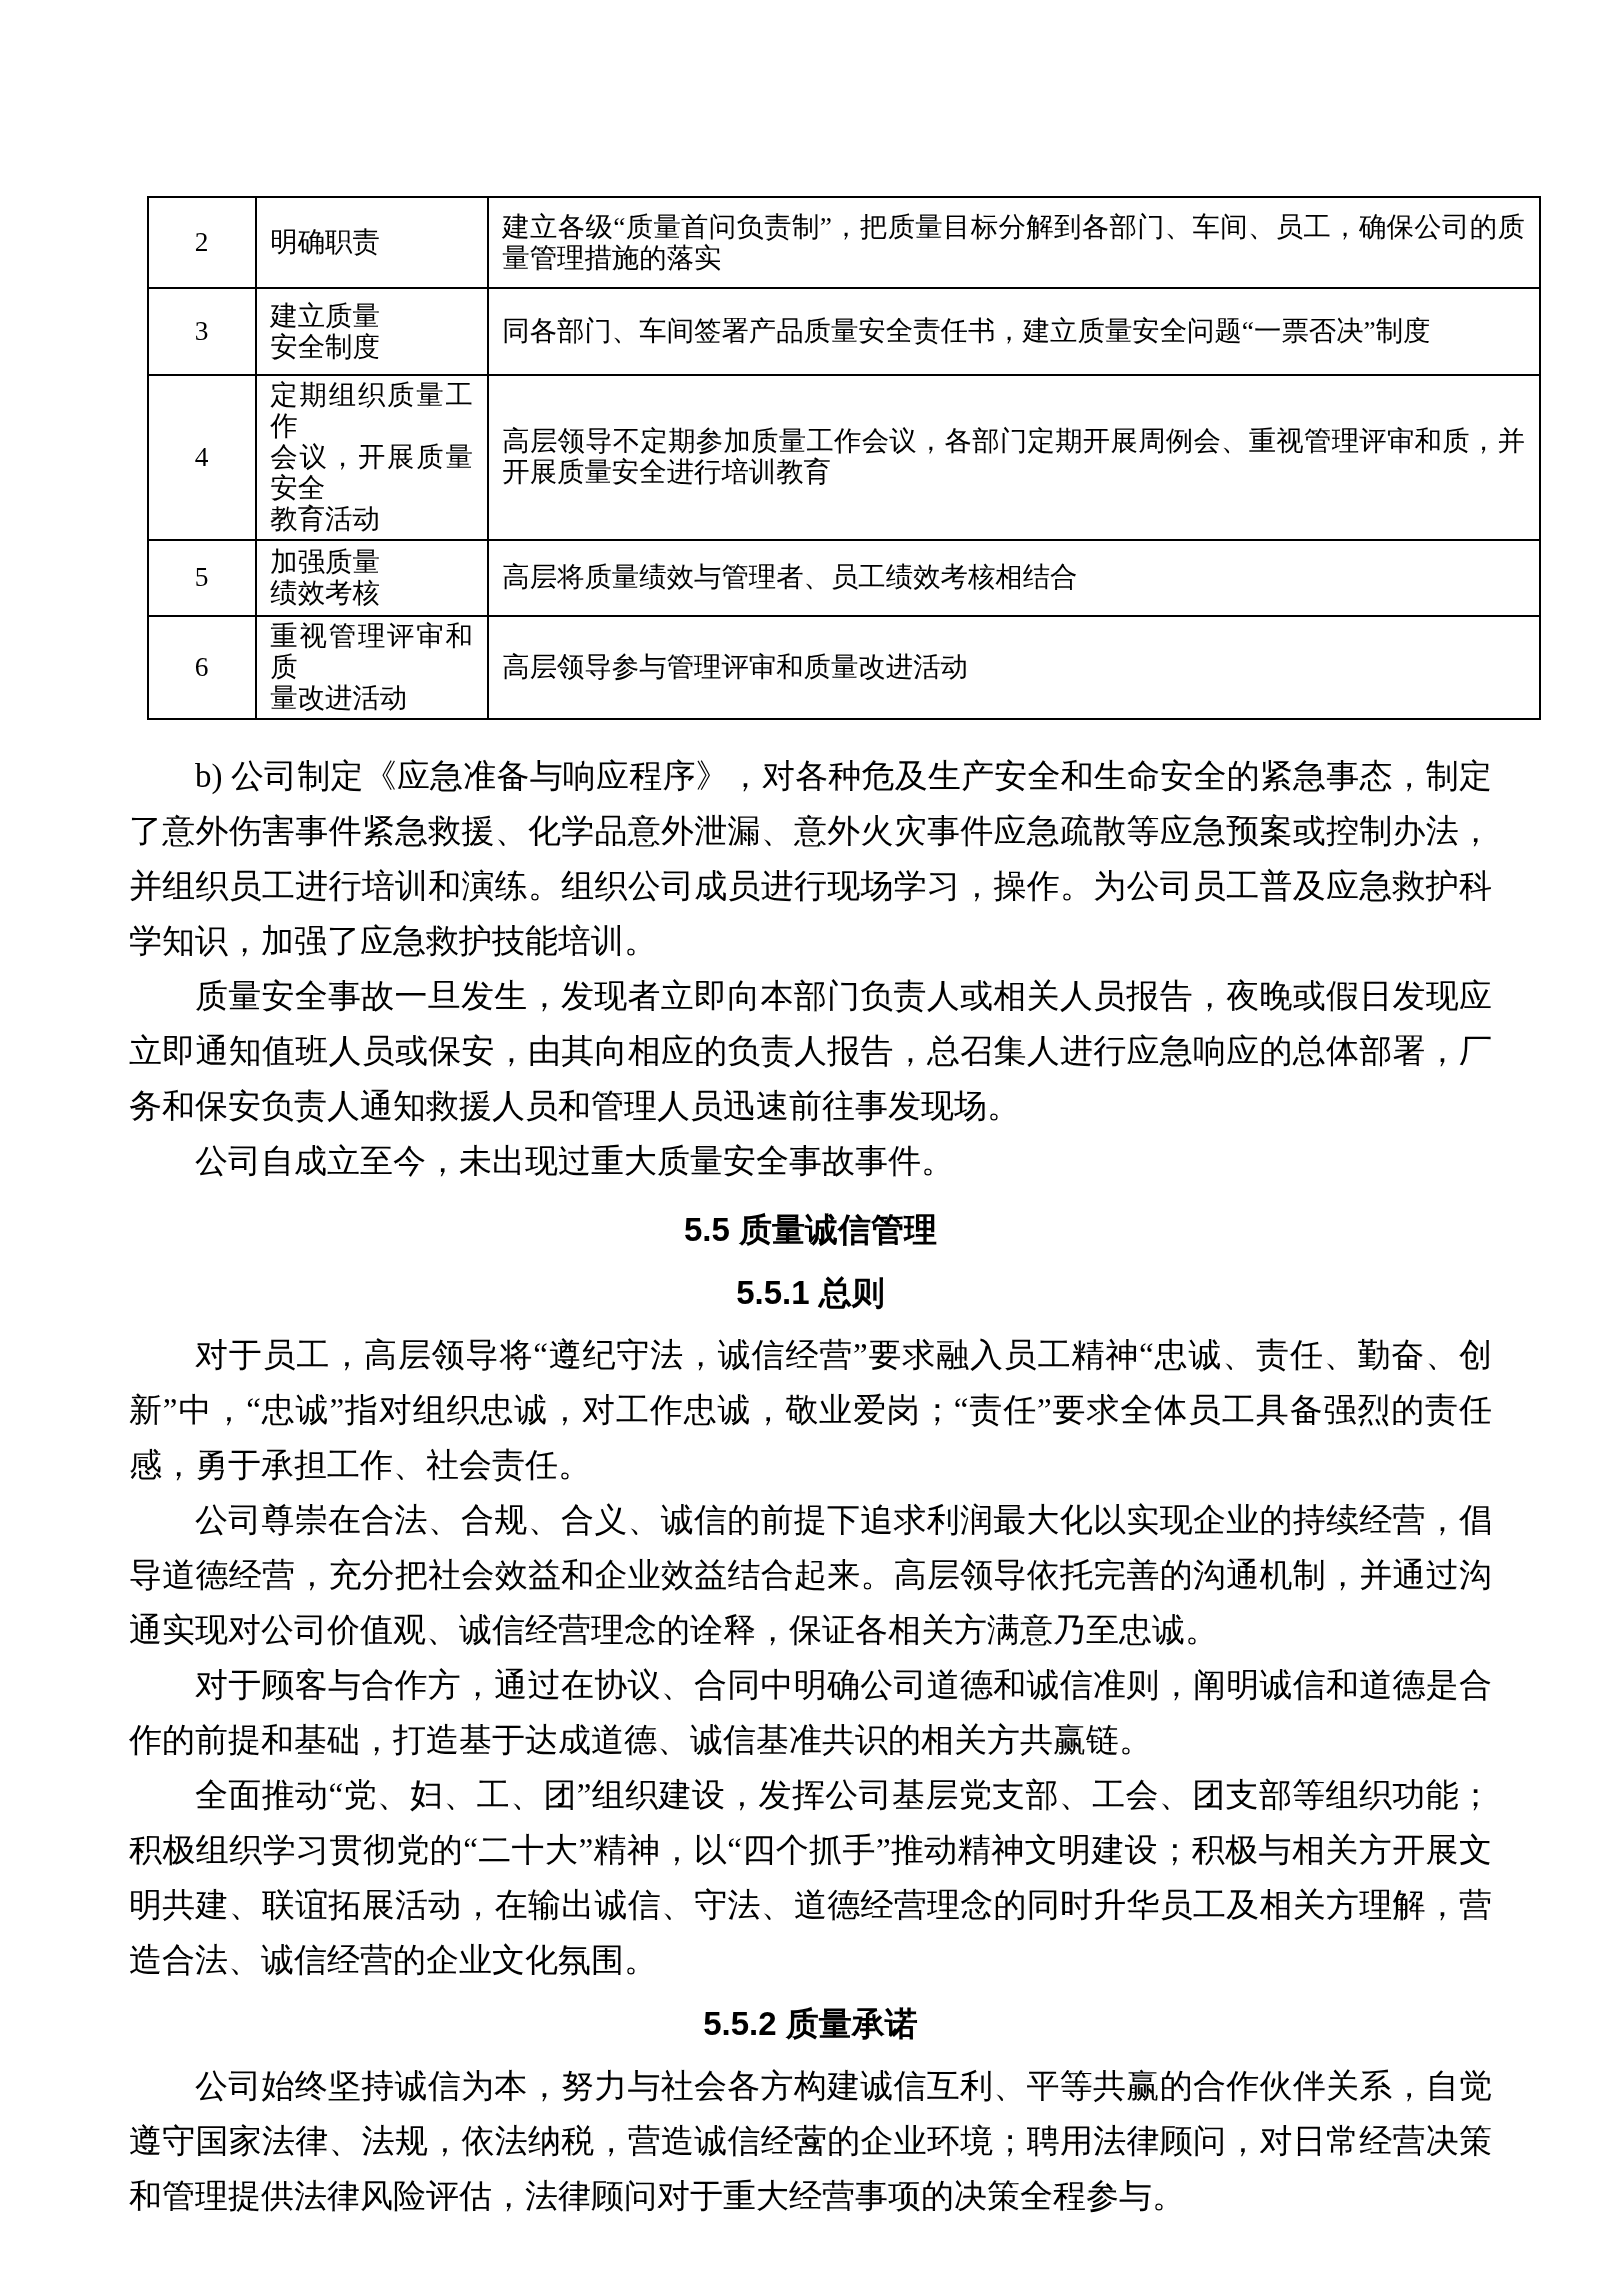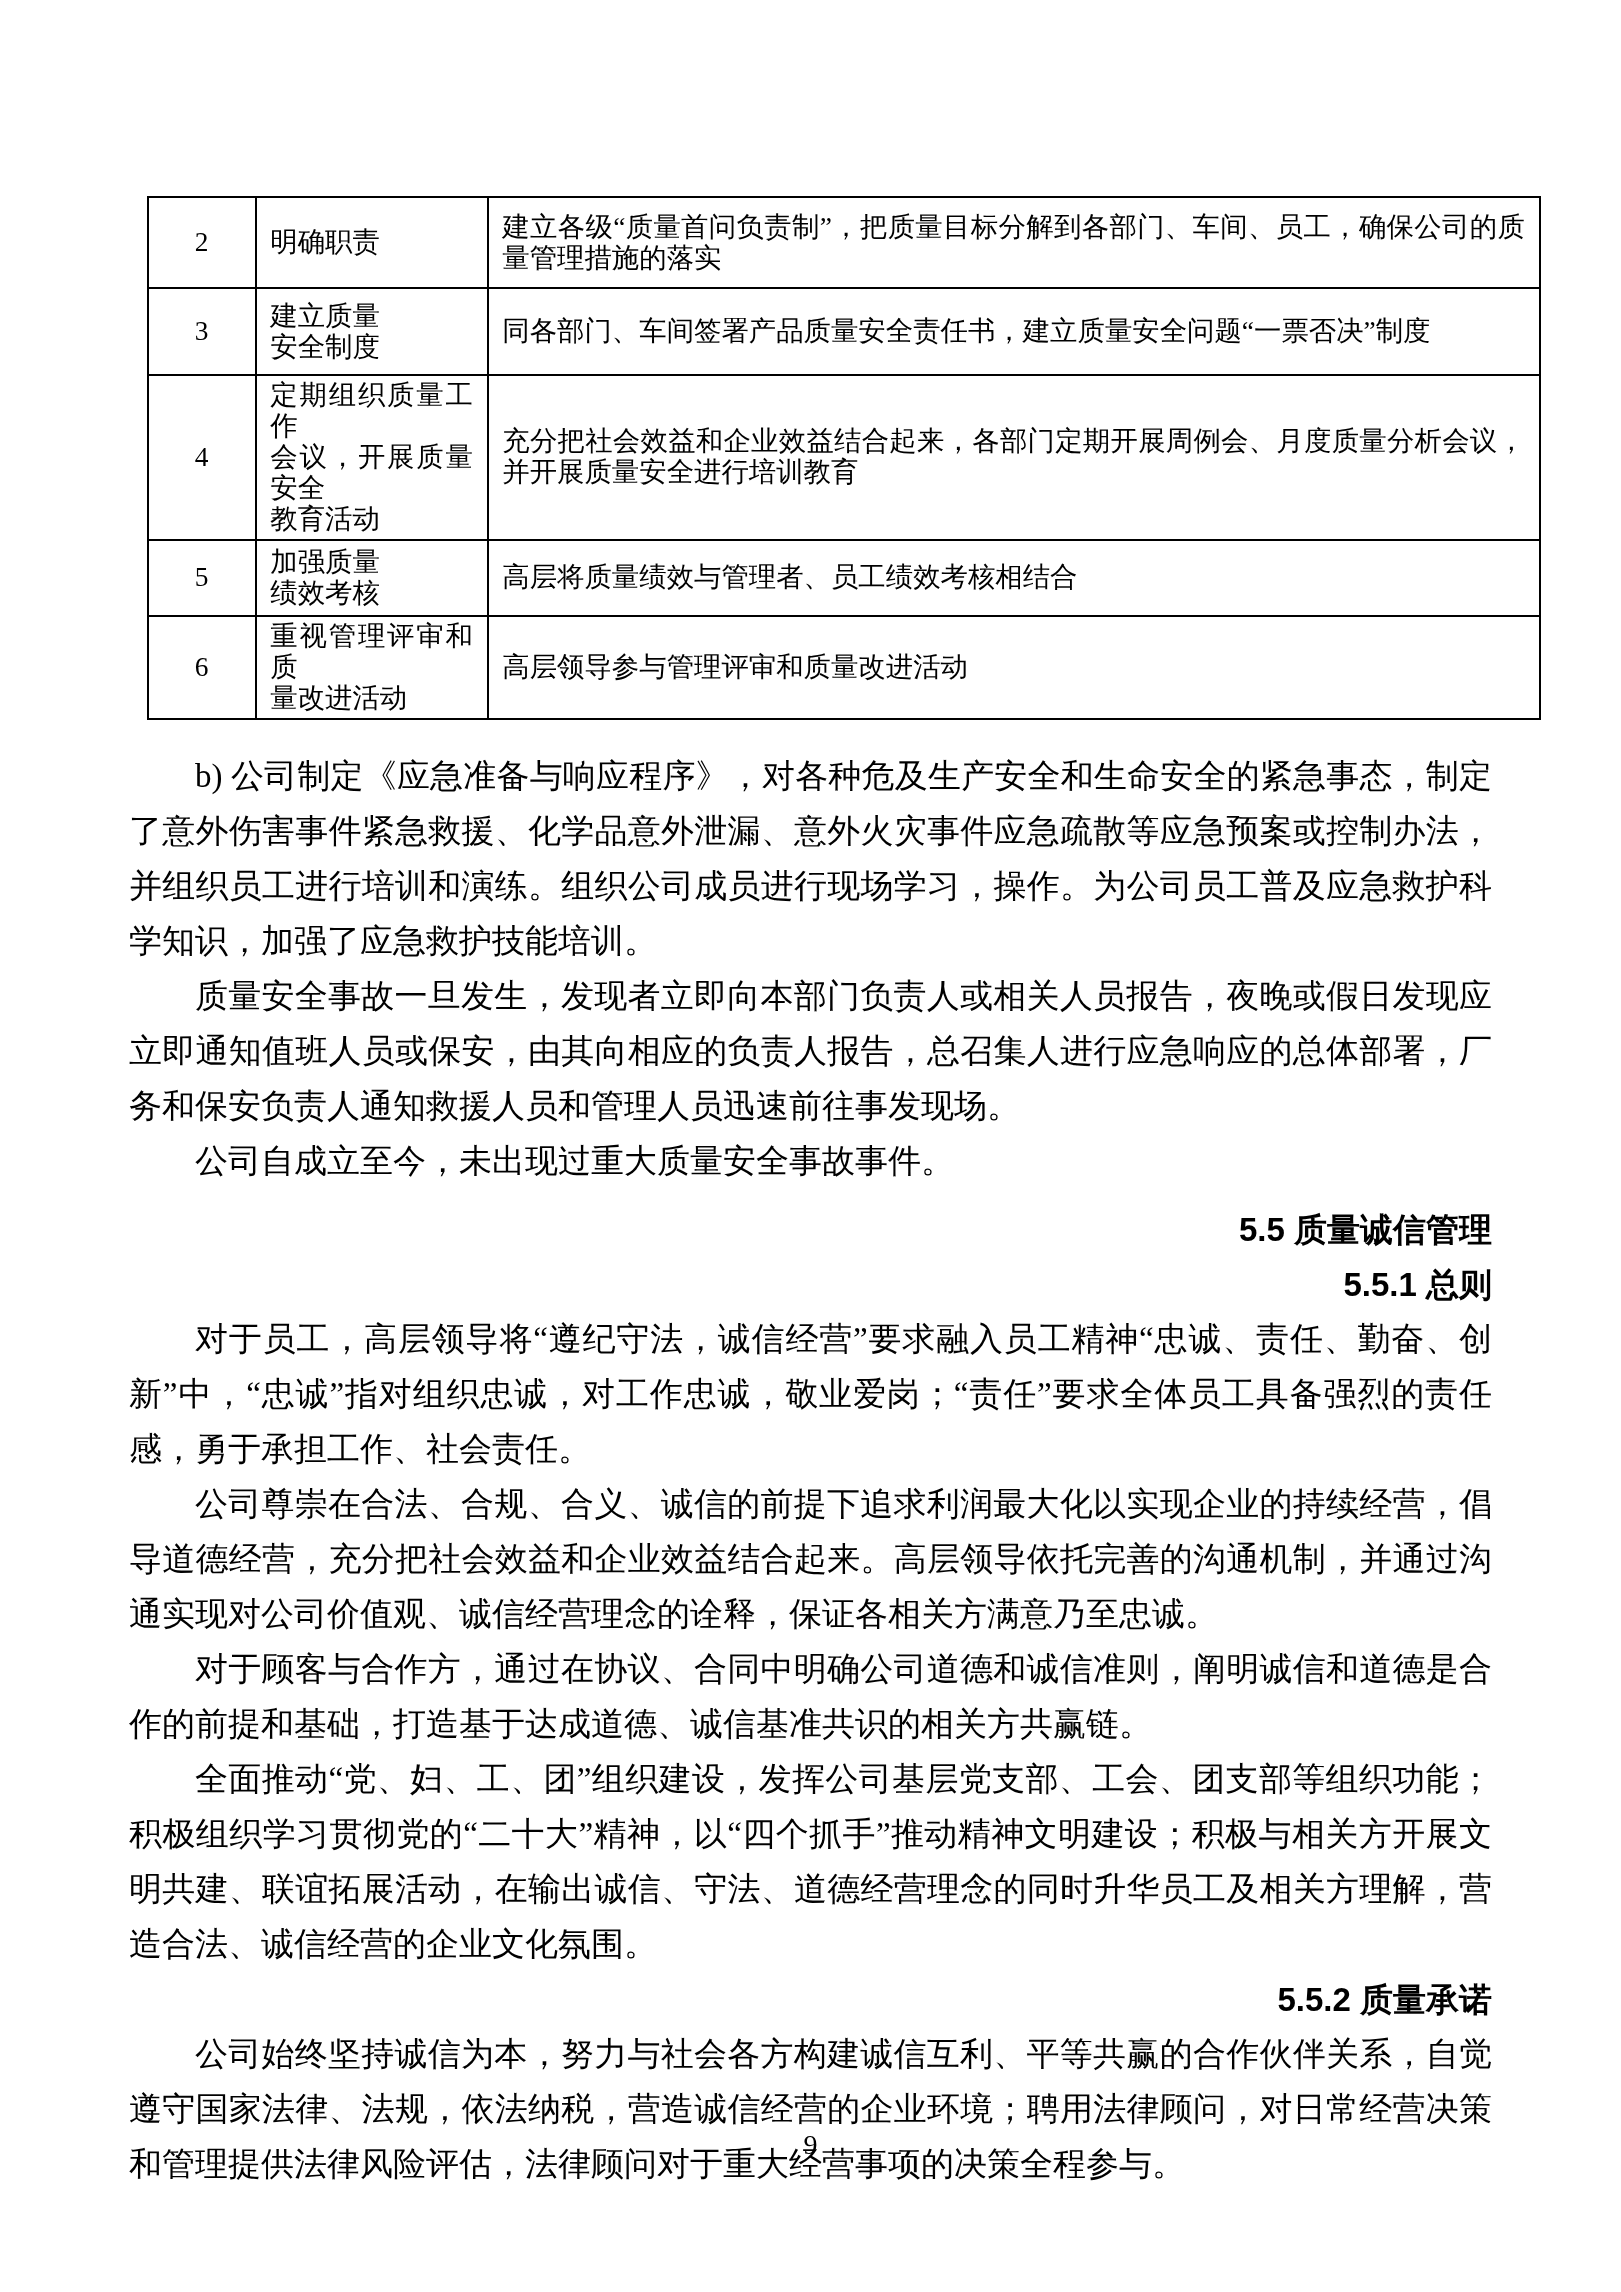--- a/index.html
+++ b/index.html
@@ -60,25 +60,25 @@
     font-size: 33px;
     line-height: 55px;
     text-align: justify;
     letter-spacing: 0;
   }
   .para {
     margin: 0;
     text-indent: 2em;
   }
   .heading {
-    margin: 0;
+    margin: 8px;
     font-weight: bold;
     font-size: 33px;
     line-height: 55px;
-    text-align: right;
+    text-align: center;
     text-indent: 0;
     font-family: "Liberation Sans", "DejaVu Sans", sans-serif;
   }
   .heading.h-main { margin-top: 13.7px; }
   
   .footer {
     position: absolute;
     left: 0;
     right: 0;
     top: 2129px;
@@ -103,21 +103,21 @@
         <td class="cell-num">3</td>
         <td class="cell-title pre">建立质量
 安全制度</td>
         <td class="cell-desc">同各部门、车间签署产品质量安全责任书，建立质量安全问题“一票否决”制度</td>
       </tr>
       <tr class="r4">
         <td class="cell-num">4</td>
         <td class="cell-title pre">定期组织质量工作
 会议，开展质量安全
 教育活动</td>
-        <td class="cell-desc">充分把社会效益和企业效益结合起来，各部门定期开展周例会、月度质量分析会议，并开展质量安全进行培训教育</td>
+        <td class="cell-desc">高层领导不定期参加质量工作会议，各部门定期开展周例会、重视管理评审和质，并开展质量安全进行培训教育</td>
       </tr>
       <tr class="r5">
         <td class="cell-num">5</td>
         <td class="cell-title pre">加强质量
 绩效考核</td>
         <td class="cell-desc">高层将质量绩效与管理者、员工绩效考核相结合</td>
       </tr>
       <tr class="r6">
         <td class="cell-num">6</td>
         <td class="cell-title pre">重视管理评审和质

